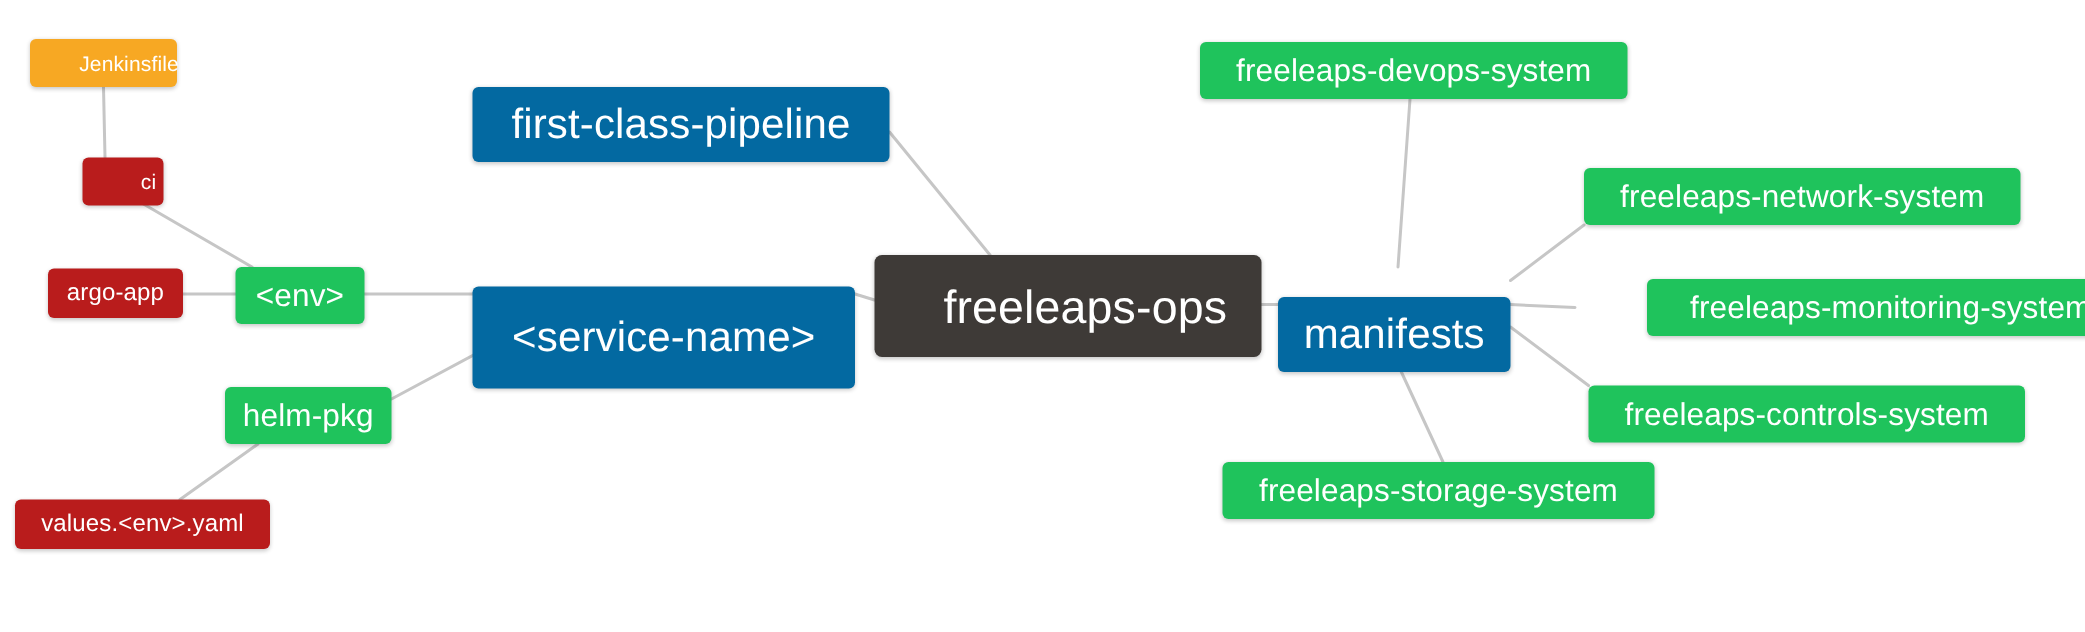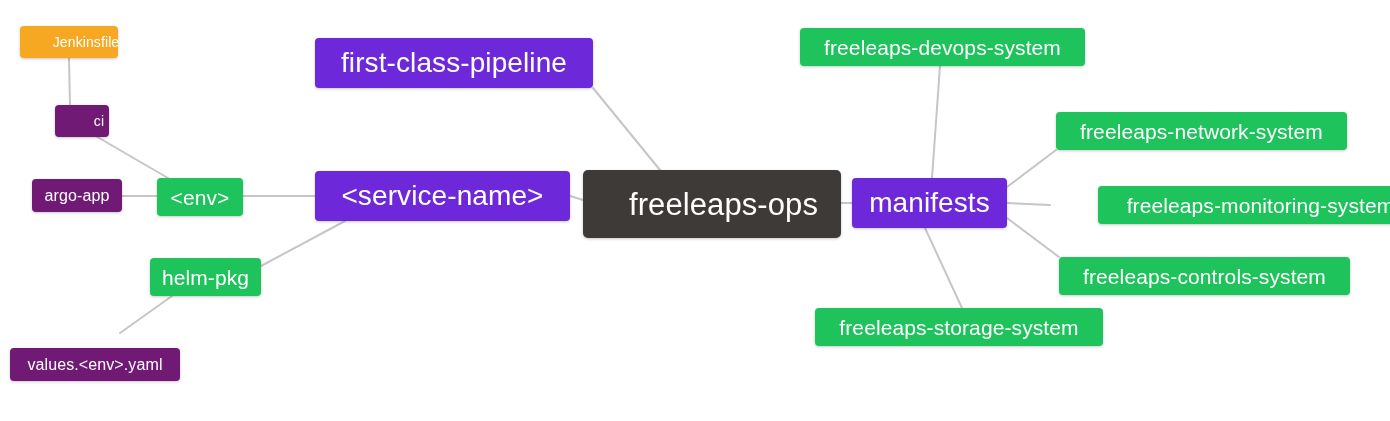--- a/index.html
+++ b/index.html
@@ -40,30 +40,31 @@
     line-height: 1;
     padding: 0 10px;
   }
   .node-root {
     background: #3e3a37;
     font-size: 31px;
     border-radius: 5px;
     padding-left: 33px;
   }
   .node-blue {
-    background: #6d28d9;
+    background: #0369a1;
+    margin-top: 20px;
   }
   .node-green {
     background: #1fc35c;
   }
   .node-orange {
     background: #f7a823;
   }
   .node-red {
-    background: #701a75;
+    background: #b91c1c;
   }
   .node-l1 { font-size: 28px; }
   .node-l2 { font-size: 21px; }
   .node-l3 { font-size: 16px; }
   .node-l4 { font-size: 14px; padding-left: 44px; }
 </style>
 </head>
 <body>
 
 <div id="mindmap">
@@ -83,42 +84,42 @@
       <line x1="1007" y1="218" x2="1059" y2="257" stroke="#c6c6c6" stroke-width="2" stroke-linecap="round"></line>
       <line x1="925" y1="228" x2="962" y2="308" stroke="#c6c6c6" stroke-width="2" stroke-linecap="round"></line>
     </svg>
   <div id="node-layer">
       <div class="node node-root " style="left: 583px; top: 170px; width: 258px; height: 68px;">
         <span>freeleaps-ops</span>
       </div>
       <div class="node node-blue node-l1" style="left: 315px; top: 38px; width: 278px; height: 50px;">
         <span>first-class-pipeline</span>
       </div>
-      <div class="node node-blue node-l1" style="left: 315px; top: 171px; width: 255px; height: 50px;">
+      <div class="node node-blue node-l1" style="left: 315px; top: 171px; width: 255px; height: 68px;">
         <span>&lt;service-name&gt;</span>
       </div>
       <div class="node node-blue node-l1" style="left: 852px; top: 178px; width: 155px; height: 50px; text-align: center;">
         <span>manifests</span>
       </div>
       <div class="node node-green node-l2" style="left: 157px; top: 178px; width: 86px; height: 38px; justify-content: center;">
         <span>&lt;env&gt;</span>
       </div>
       <div class="node node-green node-l2" style="left: 150px; top: 258px; width: 111px; height: 38px; align-items: center;">
         <span>helm-pkg</span>
       </div>
       <div class="node node-red node-l4" style="left: 55px; top: 105px; width: 32px; height: 32px;">
         <span>ci</span>
       </div>
       <div class="node node-orange node-l4" style="left: 20px; top: 26px; width: 98px; height: 32px;">
         <span>Jenkinsfile</span>
       </div>
       <div class="node node-red node-l3" style="left: 32px; top: 179px; width: 90px; height: 33px;">
         <span>argo-app</span>
       </div>
-      <div class="node node-red node-l3" style="left: 10px; top: 348px; width: 170px; height: 33px;">
+      <div class="node node-red node-l3" style="left: 10px; top: 333px; width: 170px; height: 33px;">
         <span>values.&lt;env&gt;.yaml</span>
       </div>
       <div class="node node-green node-l2" style="left: 800px; top: 28px; width: 285px; height: 38px;">
         <span>freeleaps-devops-system</span>
       </div>
       <div class="node node-green node-l2" style="left: 1056px; top: 112px; width: 291px; height: 38px;">
         <span>freeleaps-network-system</span>
       </div>
       <div class="node node-green node-l2" style="left: 1050px; top: 186px; width: 325px; height: 38px; margin-left: 48px;">
         <span>freeleaps-monitoring-system</span>

